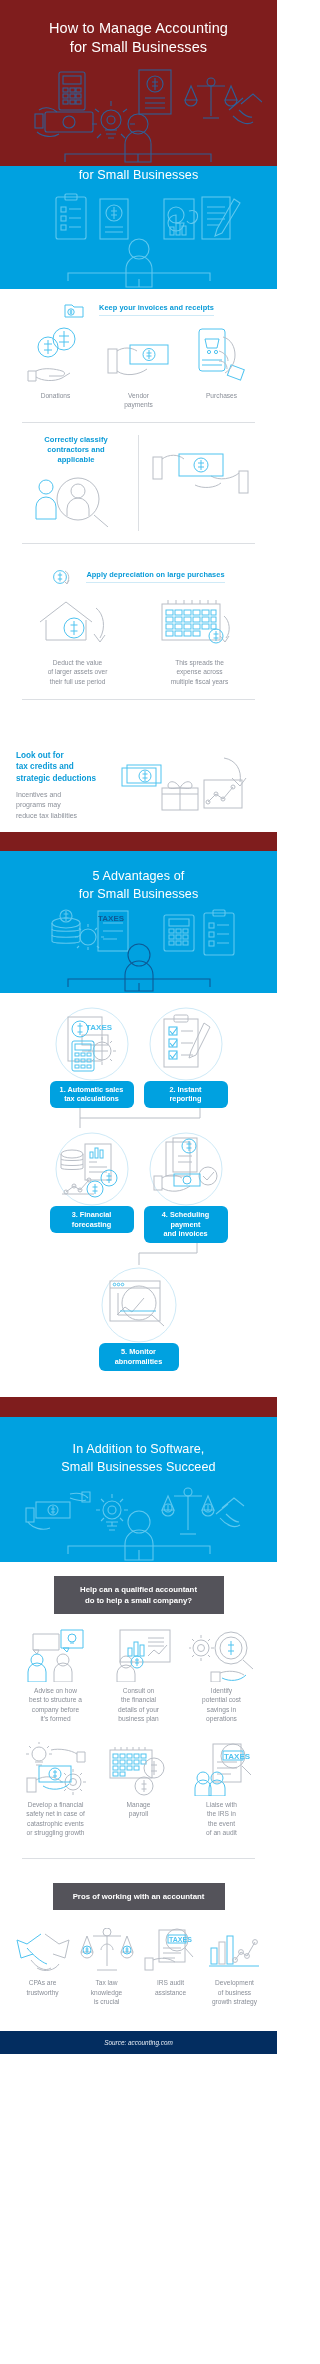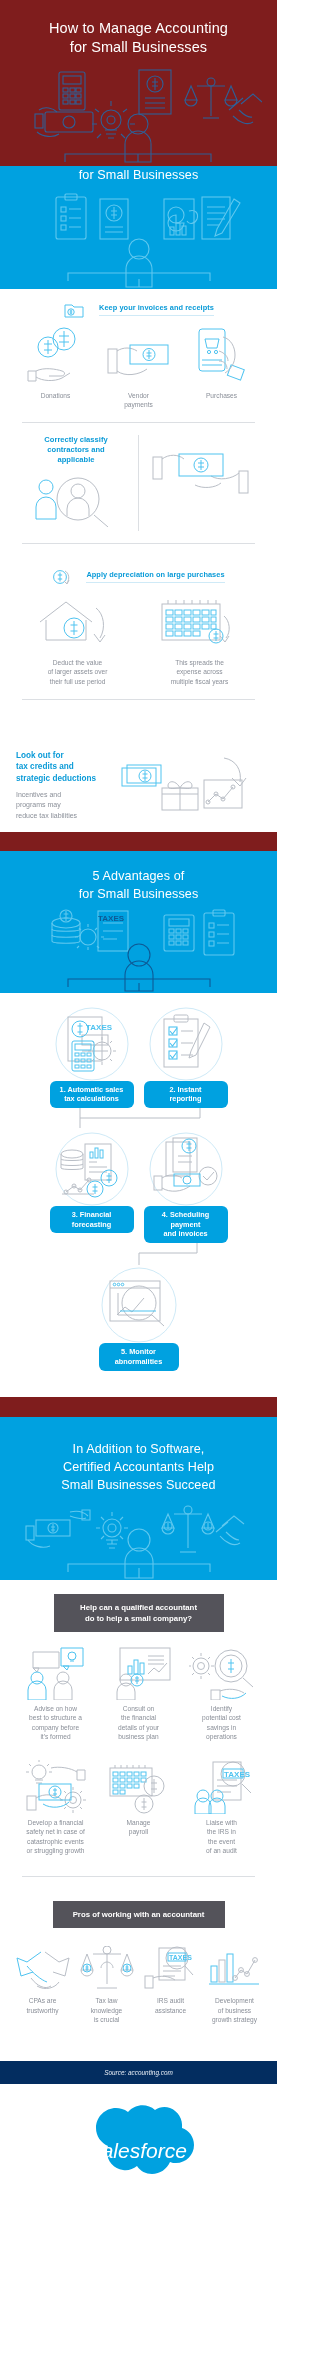--- a/index.html
+++ b/index.html
@@ -653,21 +653,20 @@
           <span>abnormalities</span>
         </div>
       </div>
     </div>
   </section>
 
   <div class="band-navy" style="height:20px;margin-top:18px"></div>
 
   <section class="band-cyan">
     <div class="section-title" style="padding-bottom:0;padding-top:24px">In Addition to Software,</div>
-    <div class="section-title" style="padding:1px 14px 0">Certified Accountants Help</div>
     <div class="section-title" style="padding:1px 2px 8px">Small Businesses Succeed</div>
     <svg class="art" width="230" height="78" viewBox="0 0 230 78">
       <g fill="none" stroke="#5fc8ef" stroke-width="1.1">
         <rect x="12" y="18" width="34" height="16"></rect>
           <circle cx="29" cy="26" r="5"></circle>
           <path d="M29 22v8M27 25h4M27 28h4"></path>
         <path d="M46 10c8-2 14 0 18 4M4 38c4 6 14 9 22 6M58 8h8v10h-8z"></path>
         <rect x="2" y="24" width="8" height="14"></rect>
         <path d="M46 14c6 2 12 4 16 2"></path>
         <circle cx="88" cy="26" r="9"></circle>
@@ -858,21 +857,21 @@
           <div>the IRS in</div>
           <div>the event</div>
           <div>of an audit</div>
         </div>
       </div>
     </div>
 
     <div class="hr" style="margin-top:20px"></div>
   </section>
 
-  <section class="band-white" style="padding-bottom:36px">
+  <section class="band-white" style="padding-bottom:24px">
     <div class="dark-banner narrow" style="margin-top:6px">Pros of working with an accountant</div>
 
     <div class="grid4" style="margin-top:18px">
       <div class="cell">
         <svg width="56" height="46" viewBox="0 0 56 46">
           <g fill="none" stroke="#b9bec6" stroke-width="1">
             <path d="M30 6l14 10 10-4-4 18-12-4"></path>
             <path d="M22 40c8 5 18 2 22-4M16 32c6 8 14 12 20 8"></path>
           </g>
           <g fill="none" stroke="#4fc3f0" stroke-width="1">
@@ -947,20 +946,14 @@
           <div>Development</div>
           <div>of business</div>
           <div>growth strategy</div>
         </div>
       </div>
     </div>
   </section>
 
   <div class="source">Source: accounting.com</div>
 
-  <div class="logo-wrap">
-    <svg width="130" height="96" viewBox="0 0 130 96">
-      <path d="M54 12c7-8 19-9 27-2 4-3 10-4 15-2 8 3 13 11 12 20 7 2 12 9 12 17 0 10-8 18-18 18-2 0-4 0-6-1-3 7-10 12-18 12-6 0-12-3-15-8-4 3-9 5-14 4-9-1-16-9-16-18 0-2 0-4 1-6-7-3-12-10-12-18 0-11 9-20 20-20 4 0 8 1 12 4z" fill="#00a1e0"></path>
-      <text x="65" y="58" text-anchor="middle" font-family="Liberation Sans, sans-serif" font-size="21" fill="#ffffff" font-style="italic">salesforce</text>
-    </svg>
-  </div>
 
 </div>
 
 </body></html>

